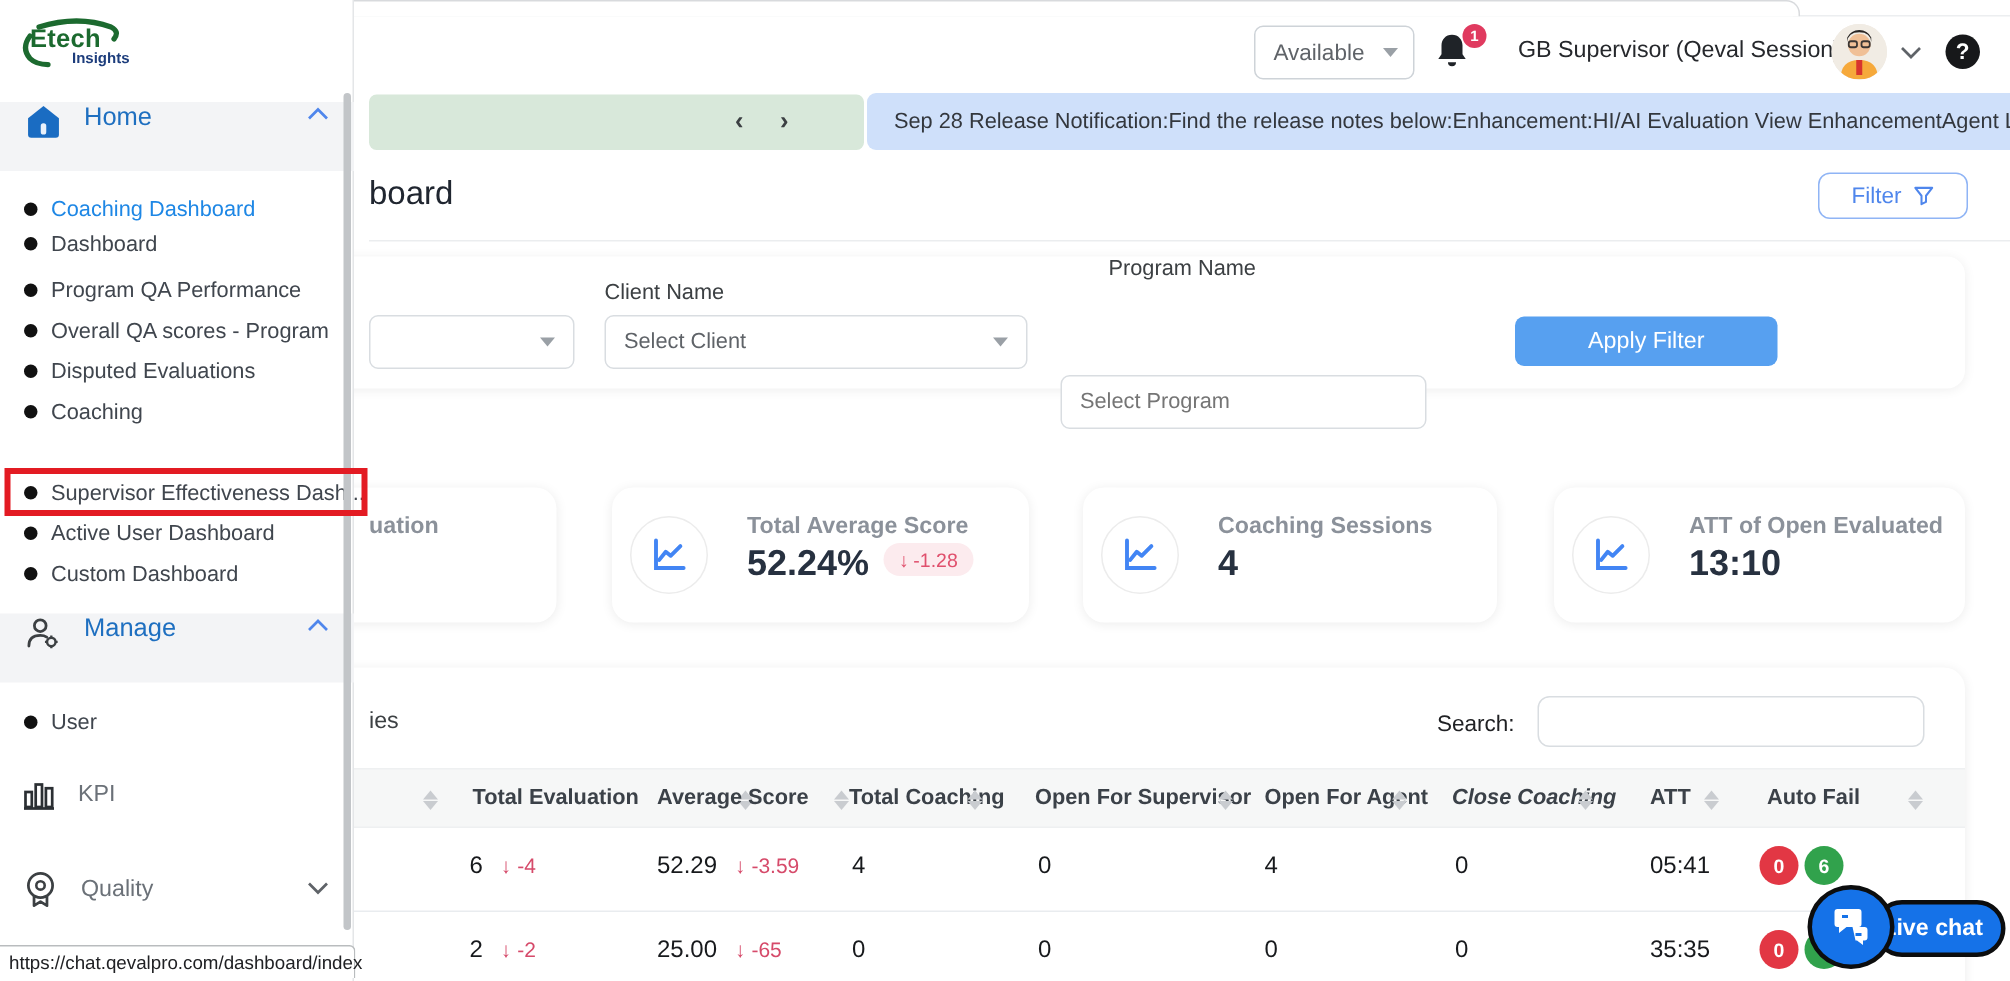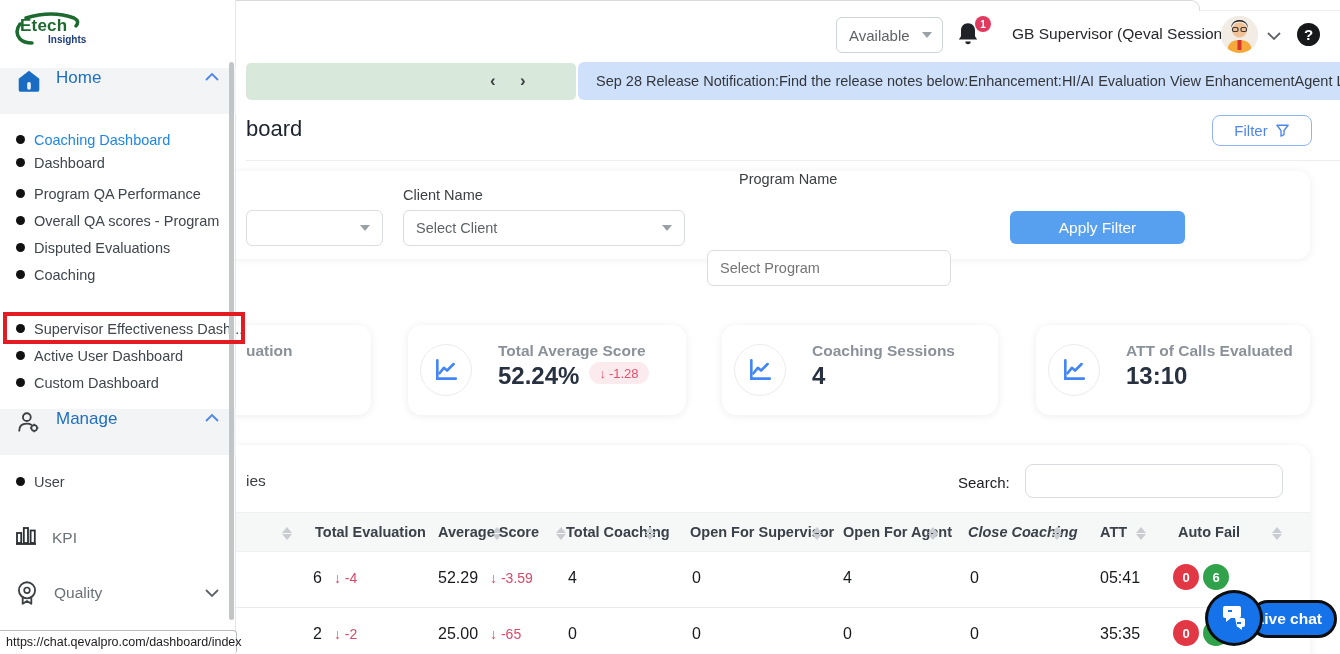--- a/index.html
+++ b/index.html
@@ -209,21 +209,21 @@
     </div>
   </div>
 
   <div class="abs stat-card" style="left:1036px; width:274px;">
     <div class="icon-circle">
       <svg width="26" height="26" viewBox="0 0 24 24">
           <path d="M4 3 L4 20 L21 20" fill="none" stroke="#4285f4" stroke-width="2.4" stroke-linecap="round"></path>
           <polyline points="6,15 10,10 13,12.5 19,6.5" fill="none" stroke="#4285f4" stroke-width="2.4" stroke-linecap="round" stroke-linejoin="round"></polyline>
         </svg>
     </div>
-    <span class="card-label">ATT of Calls Evaluated</span>
+    <span class="card-label">ATT of Open Evaluated</span>
     <div class="card-value">
       <span>13:10</span>
     </div>
   </div>
 
   <div class="abs table-card"></div>
   <span class="abs table-title">ies</span>
   <span class="abs search-label">Search:</span>
   <input class="abs search-input" type="text" style="">
 
@@ -376,21 +376,21 @@
             <polyline points="2,8 8,2 14,8" fill="none" stroke="#4f86ec" stroke-width="1.8"></polyline>
           </svg>
       </span>
     </div>
 
     <div class="side-item" style="top:468px; height:27px;">
         <i class="bullet"></i>
         <span>User</span>
       </div>
 
-    <div class="tool-item" style="top:513px;align-items:flex-end;">
+    <div class="tool-item" style="top:513px;">
       <svg width="24" height="24" viewBox="0 0 24 24" style="margin-left:14px;">
         <g fill="none" stroke="#2b2f33" stroke-width="1.8">
           <rect x="3" y="10" width="4.2" height="10"></rect>
           <rect x="9.8" y="5" width="4.2" height="15"></rect>
           <rect x="16.6" y="7.5" width="4.2" height="12.5"></rect>
         </g>
         <line x1="2" y1="21" x2="22" y2="21" stroke="#2b2f33" stroke-width="1.8"></line>
       </svg>
       <span class="lbl">KPI</span>
     </div>

